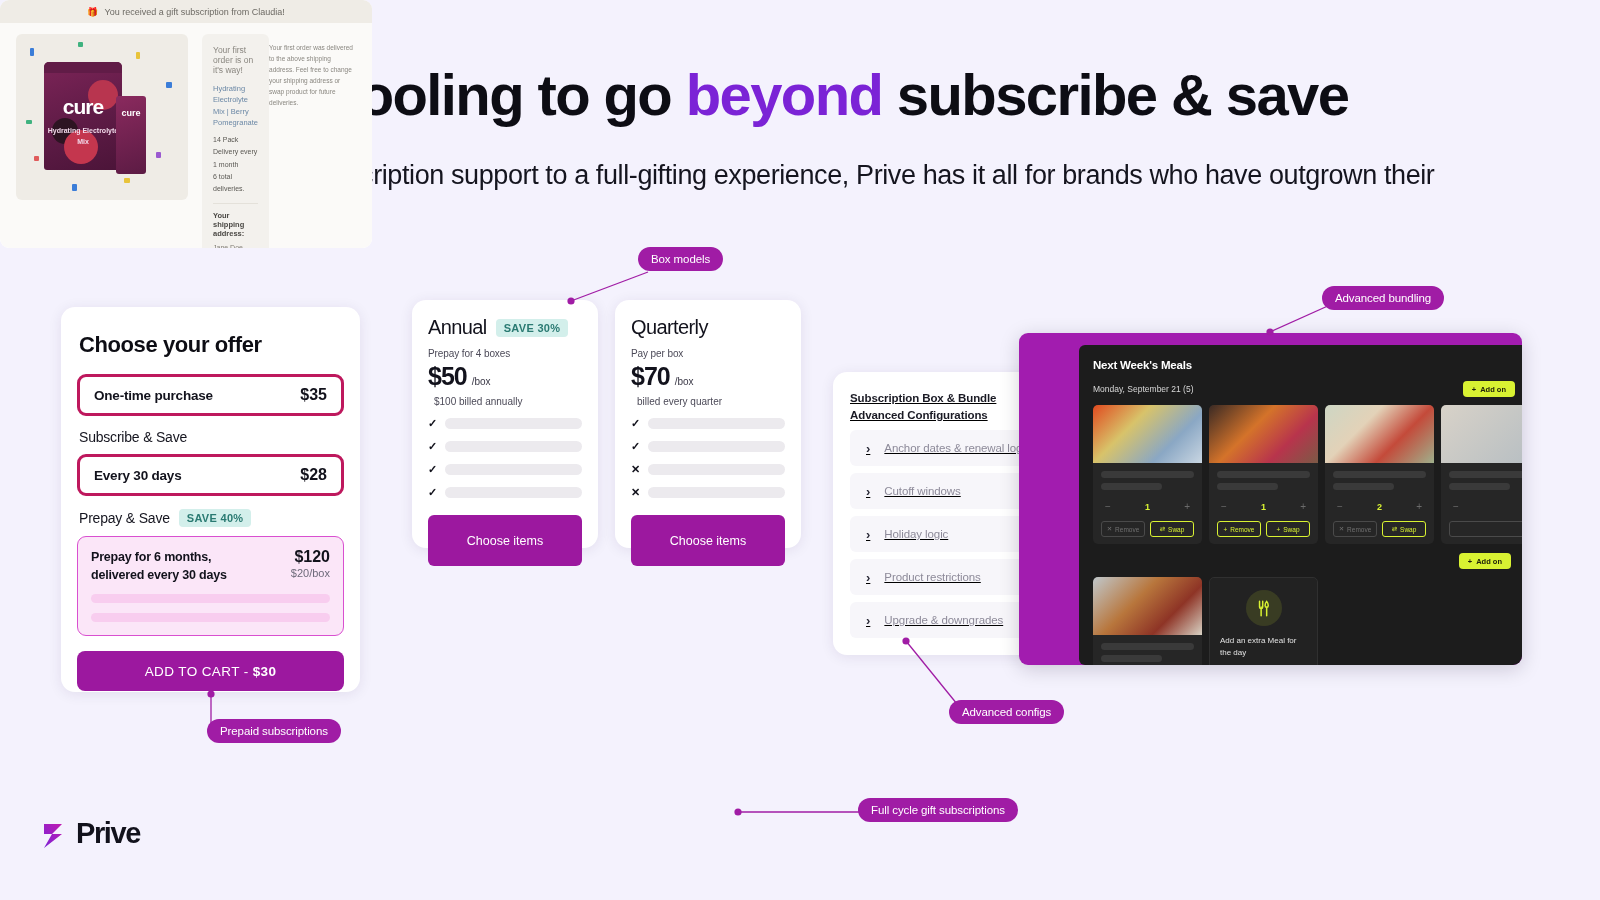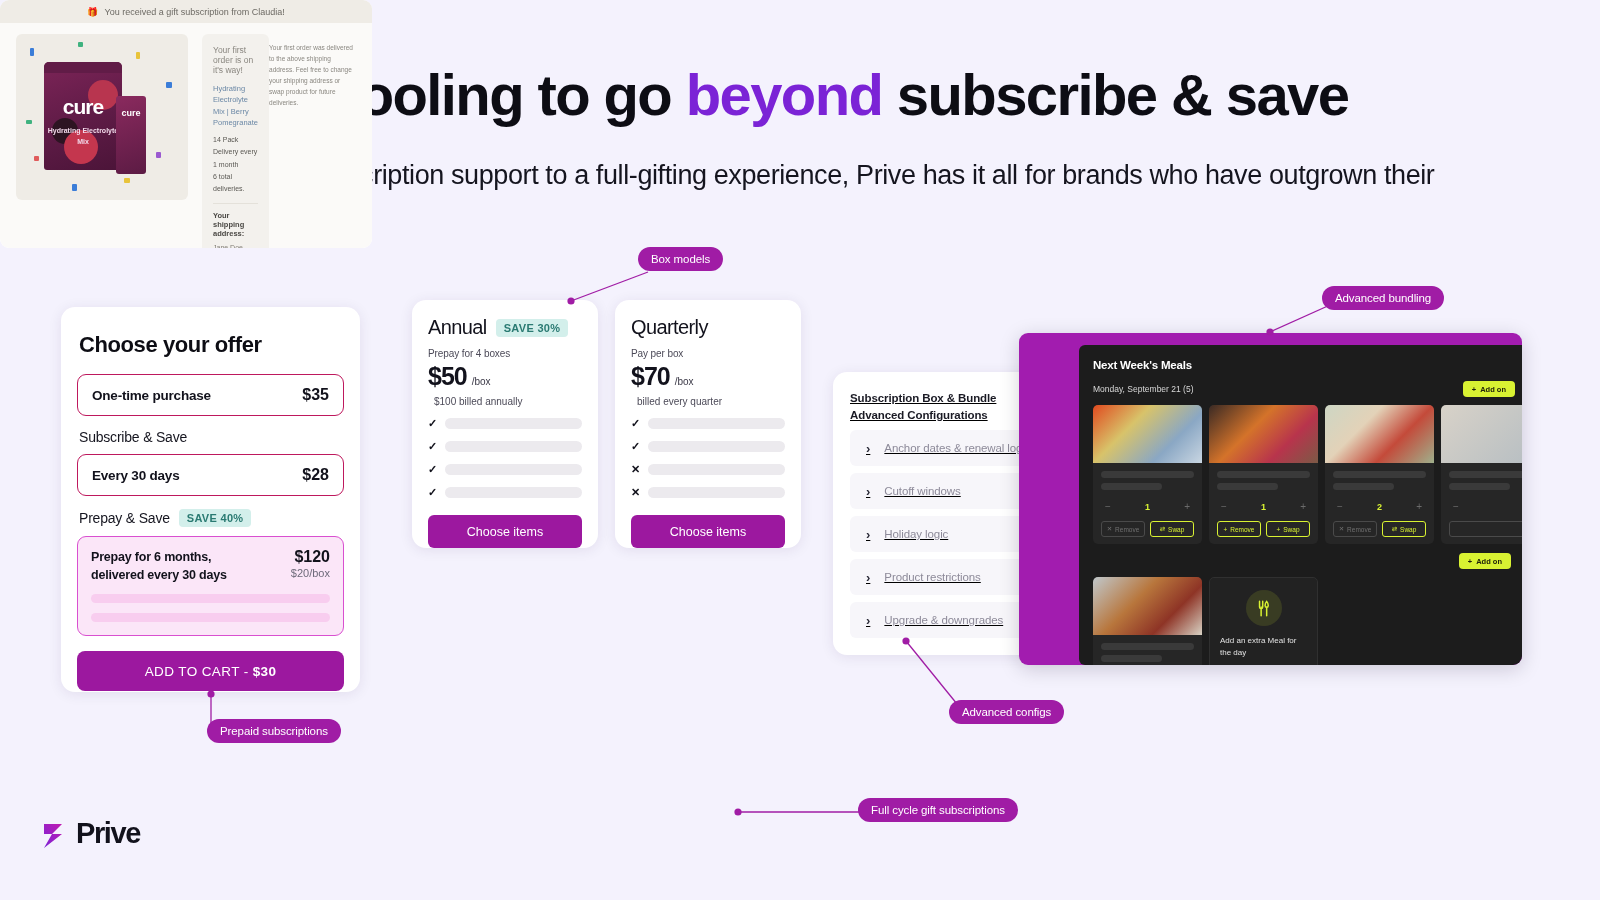--- a/index.html
+++ b/index.html
@@ -26,21 +26,21 @@
   
   .card {
     position: absolute; background: #ffffff; border-radius: 14px;
     box-shadow: 0 2px 14px rgba(40,20,80,.09);
   }
 
   
   #offer-card { left: 61px; top: 307px; width: 299px; height: 385px; padding: 22px 16px 0; }
   .offer-title { font-size: 22px; font-weight: bold; color: #0d0d14; letter-spacing: -0.4px; margin: 3px 0 16px 2px; }
   .opt-row {
-    border: 1px solid #be185d; border-radius: 9px; height: 42px;
+    border: 3px solid #be185d; border-radius: 9px; height: 42px;
     display: flex; align-items: center; justify-content: space-between;
     padding: 0 14px; margin-bottom: 13px;
   }
   .opt-row .lbl { font-size: 13.5px; font-weight: bold; color: #12121c; letter-spacing: -0.2px; }
   .opt-row .price { font-size: 16px; font-weight: bold; color: #12121c; }
   .sec-label { font-size: 14px; color: #15151f; margin: 0 0 9px 2px; letter-spacing: -0.2px; }
   .sec-label-row { display: flex; align-items: center; gap: 9px; margin: 0 0 9px 2px; }
   .save-badge {
     background: #d3efeb; color: #2a7a72; font-size: 11px; font-weight: bold;
     letter-spacing: .3px; padding: 3px 8px; border-radius: 4px;
@@ -69,21 +69,21 @@
   .plan-sub { font-size: 10px; color: #4c4a58; margin-top: 9px; letter-spacing: -0.1px; }
   .plan-price { margin-top: 3px; display: flex; align-items: baseline; }
   .plan-price .amt { font-size: 25px; font-weight: bold; color: #12121c; letter-spacing: -1px; }
   .plan-price .per { font-size: 10px; color: #3a3846; margin-left: 5px; }
   .plan-billed { font-size: 10px; color: #4c4a58; margin: 5px 0 0 6px; }
   .feat { display: flex; align-items: center; gap: 8px; margin-top: 10px; }
   .feat .mk { font-size: 11px; width: 9px; color: #12121c; font-weight: bold; }
   .feat .bar { flex: 1; height: 11px; border-radius: 6px; background: #eceaee; }
   .choose-btn {
     margin-top: 16px; background: #9c189f; color: #fff; border: none; border-radius: 6px;
-    height: 33px; width: 100%; font-size: 12.5px; cursor: pointer;
+    height: 51px; width: 100%; font-size: 12.5px; cursor: pointer;
   }
 
   
   #configs-card { left: 833px; top: 372px; width: 235px; height: 283px; padding: 18px 17px 0; text-decoration: underline; }
   .cfg-title { font-size: 11.5px; font-weight: bold; color: #1a1a24; line-height: 1.45; letter-spacing: -0.1px; }
   .cfg-row {
     display: flex; align-items: center; gap: 14px; height: 36px;
     margin-top: 7px; padding-left: 16px; border-radius: 6px; background: #f7f6fa;
   }
   .cfg-row:first-of-type { margin-top: 14px; }

